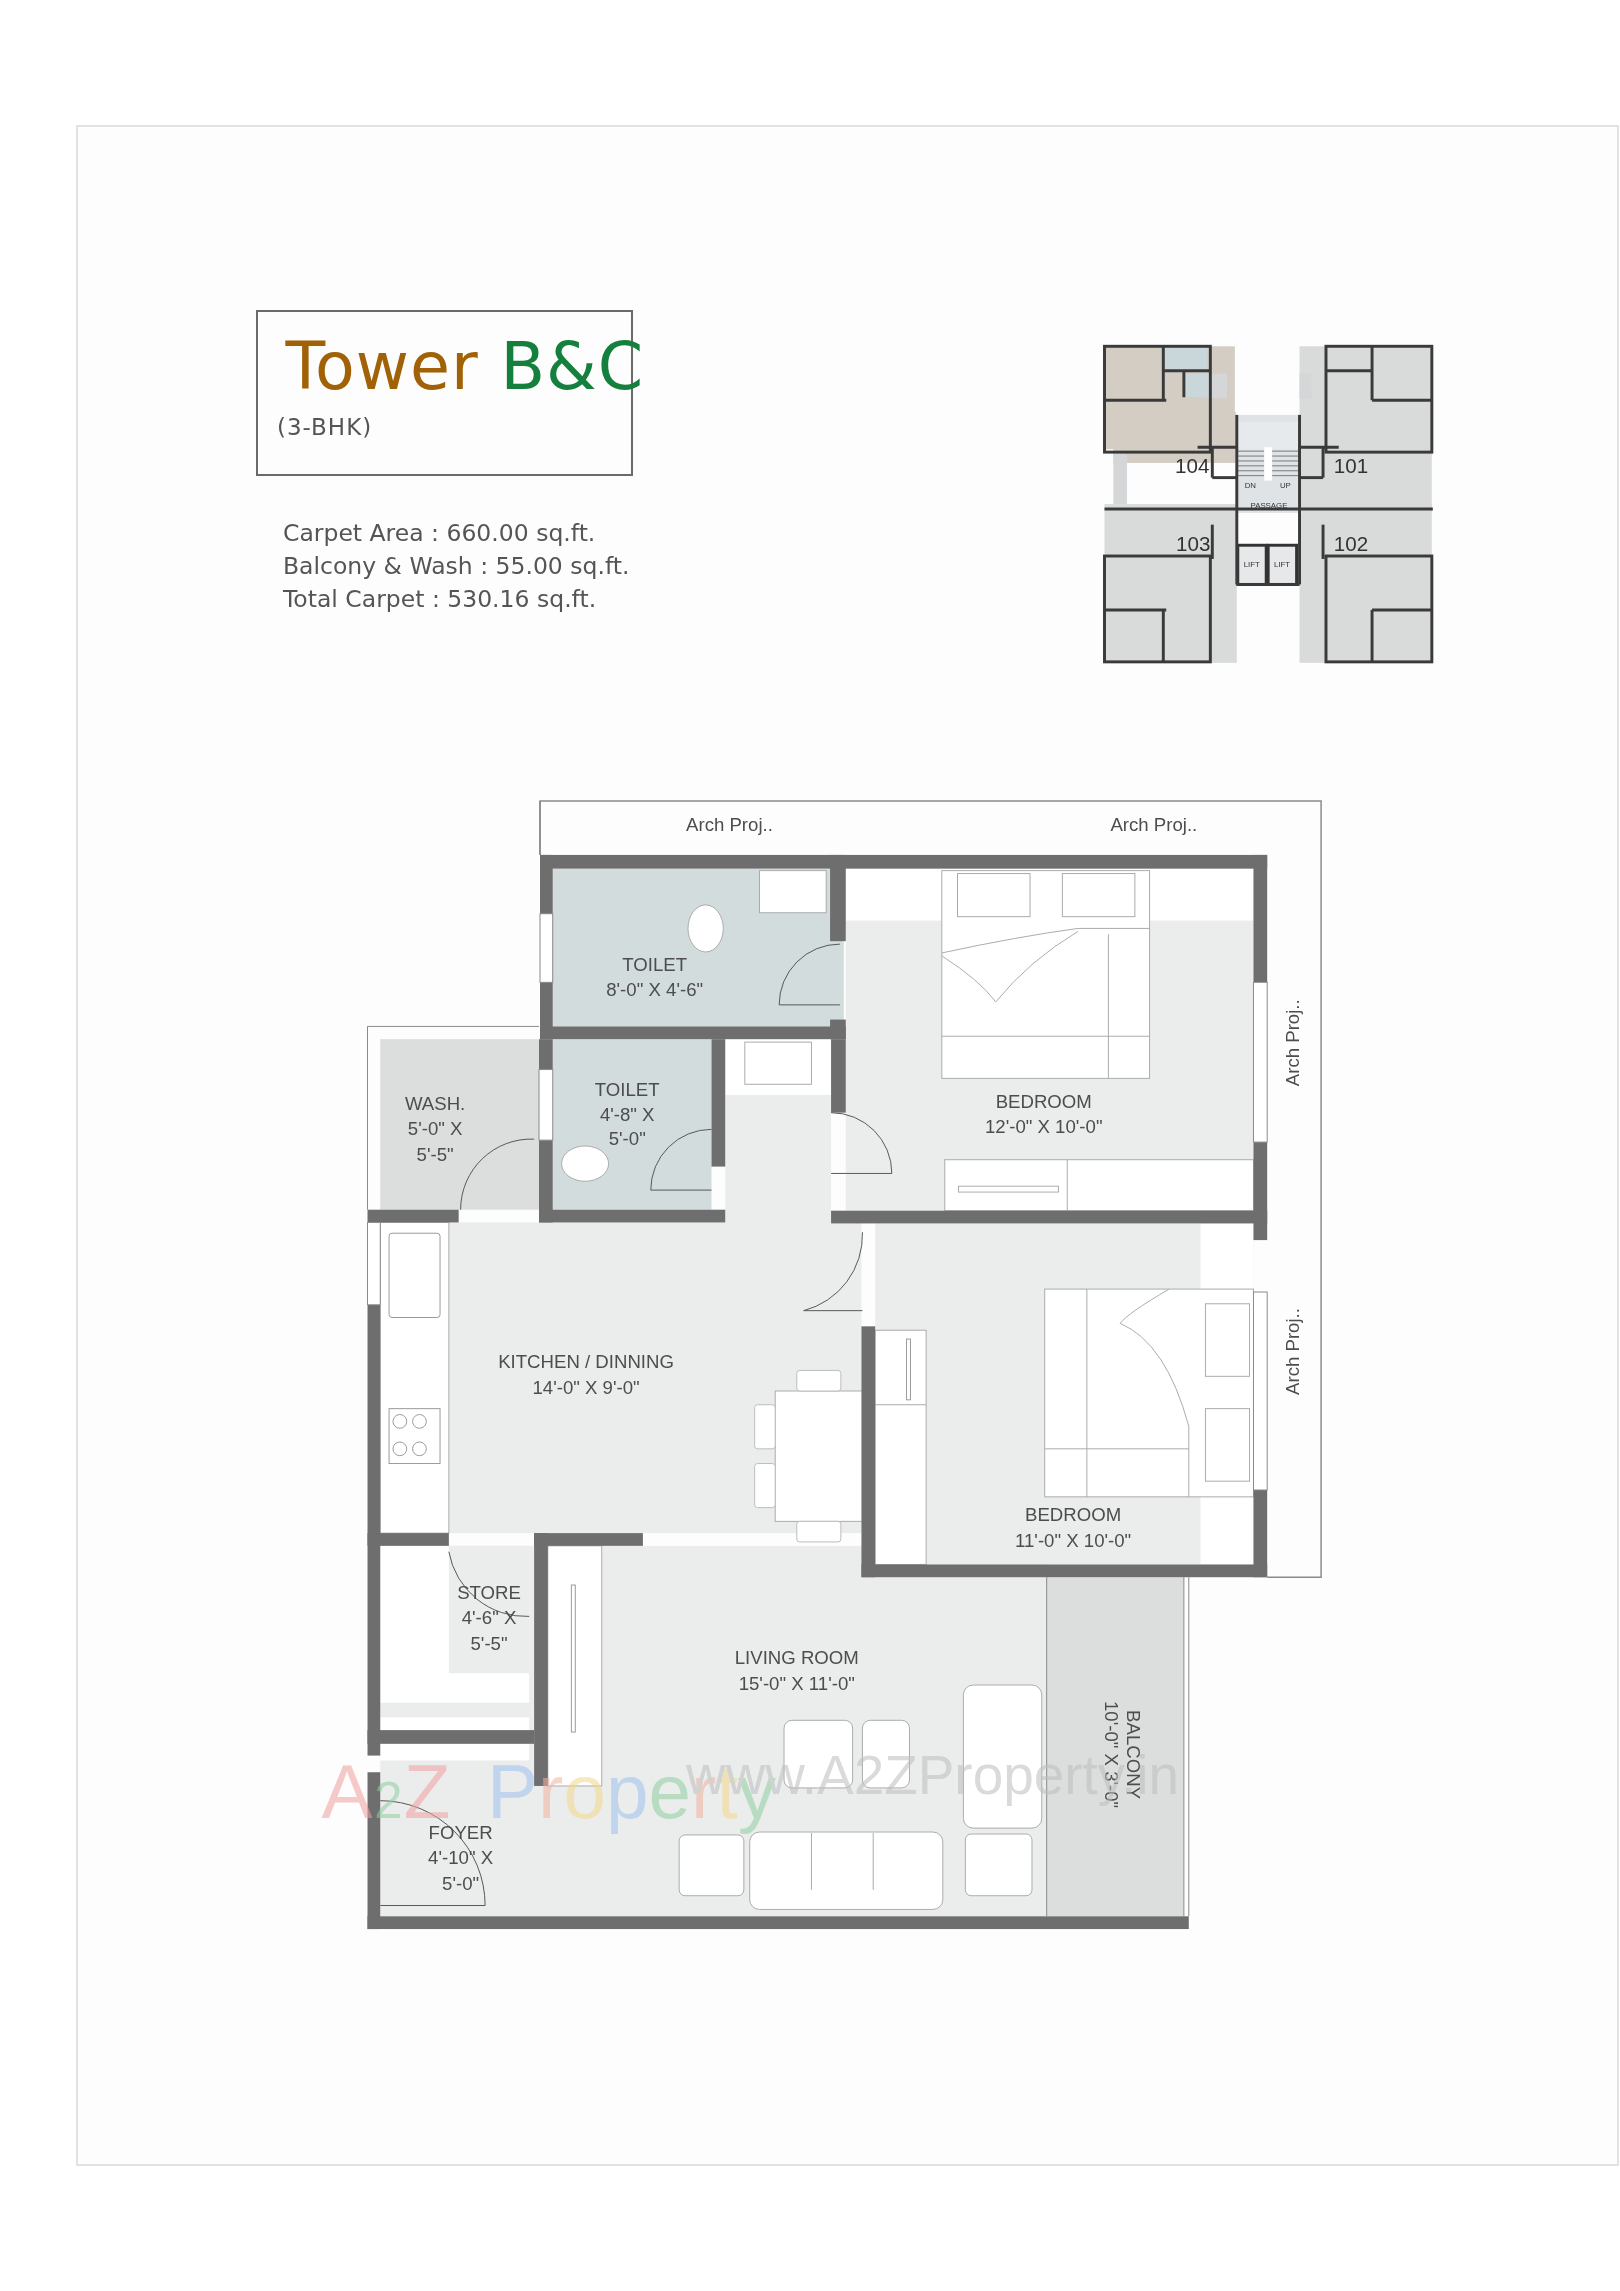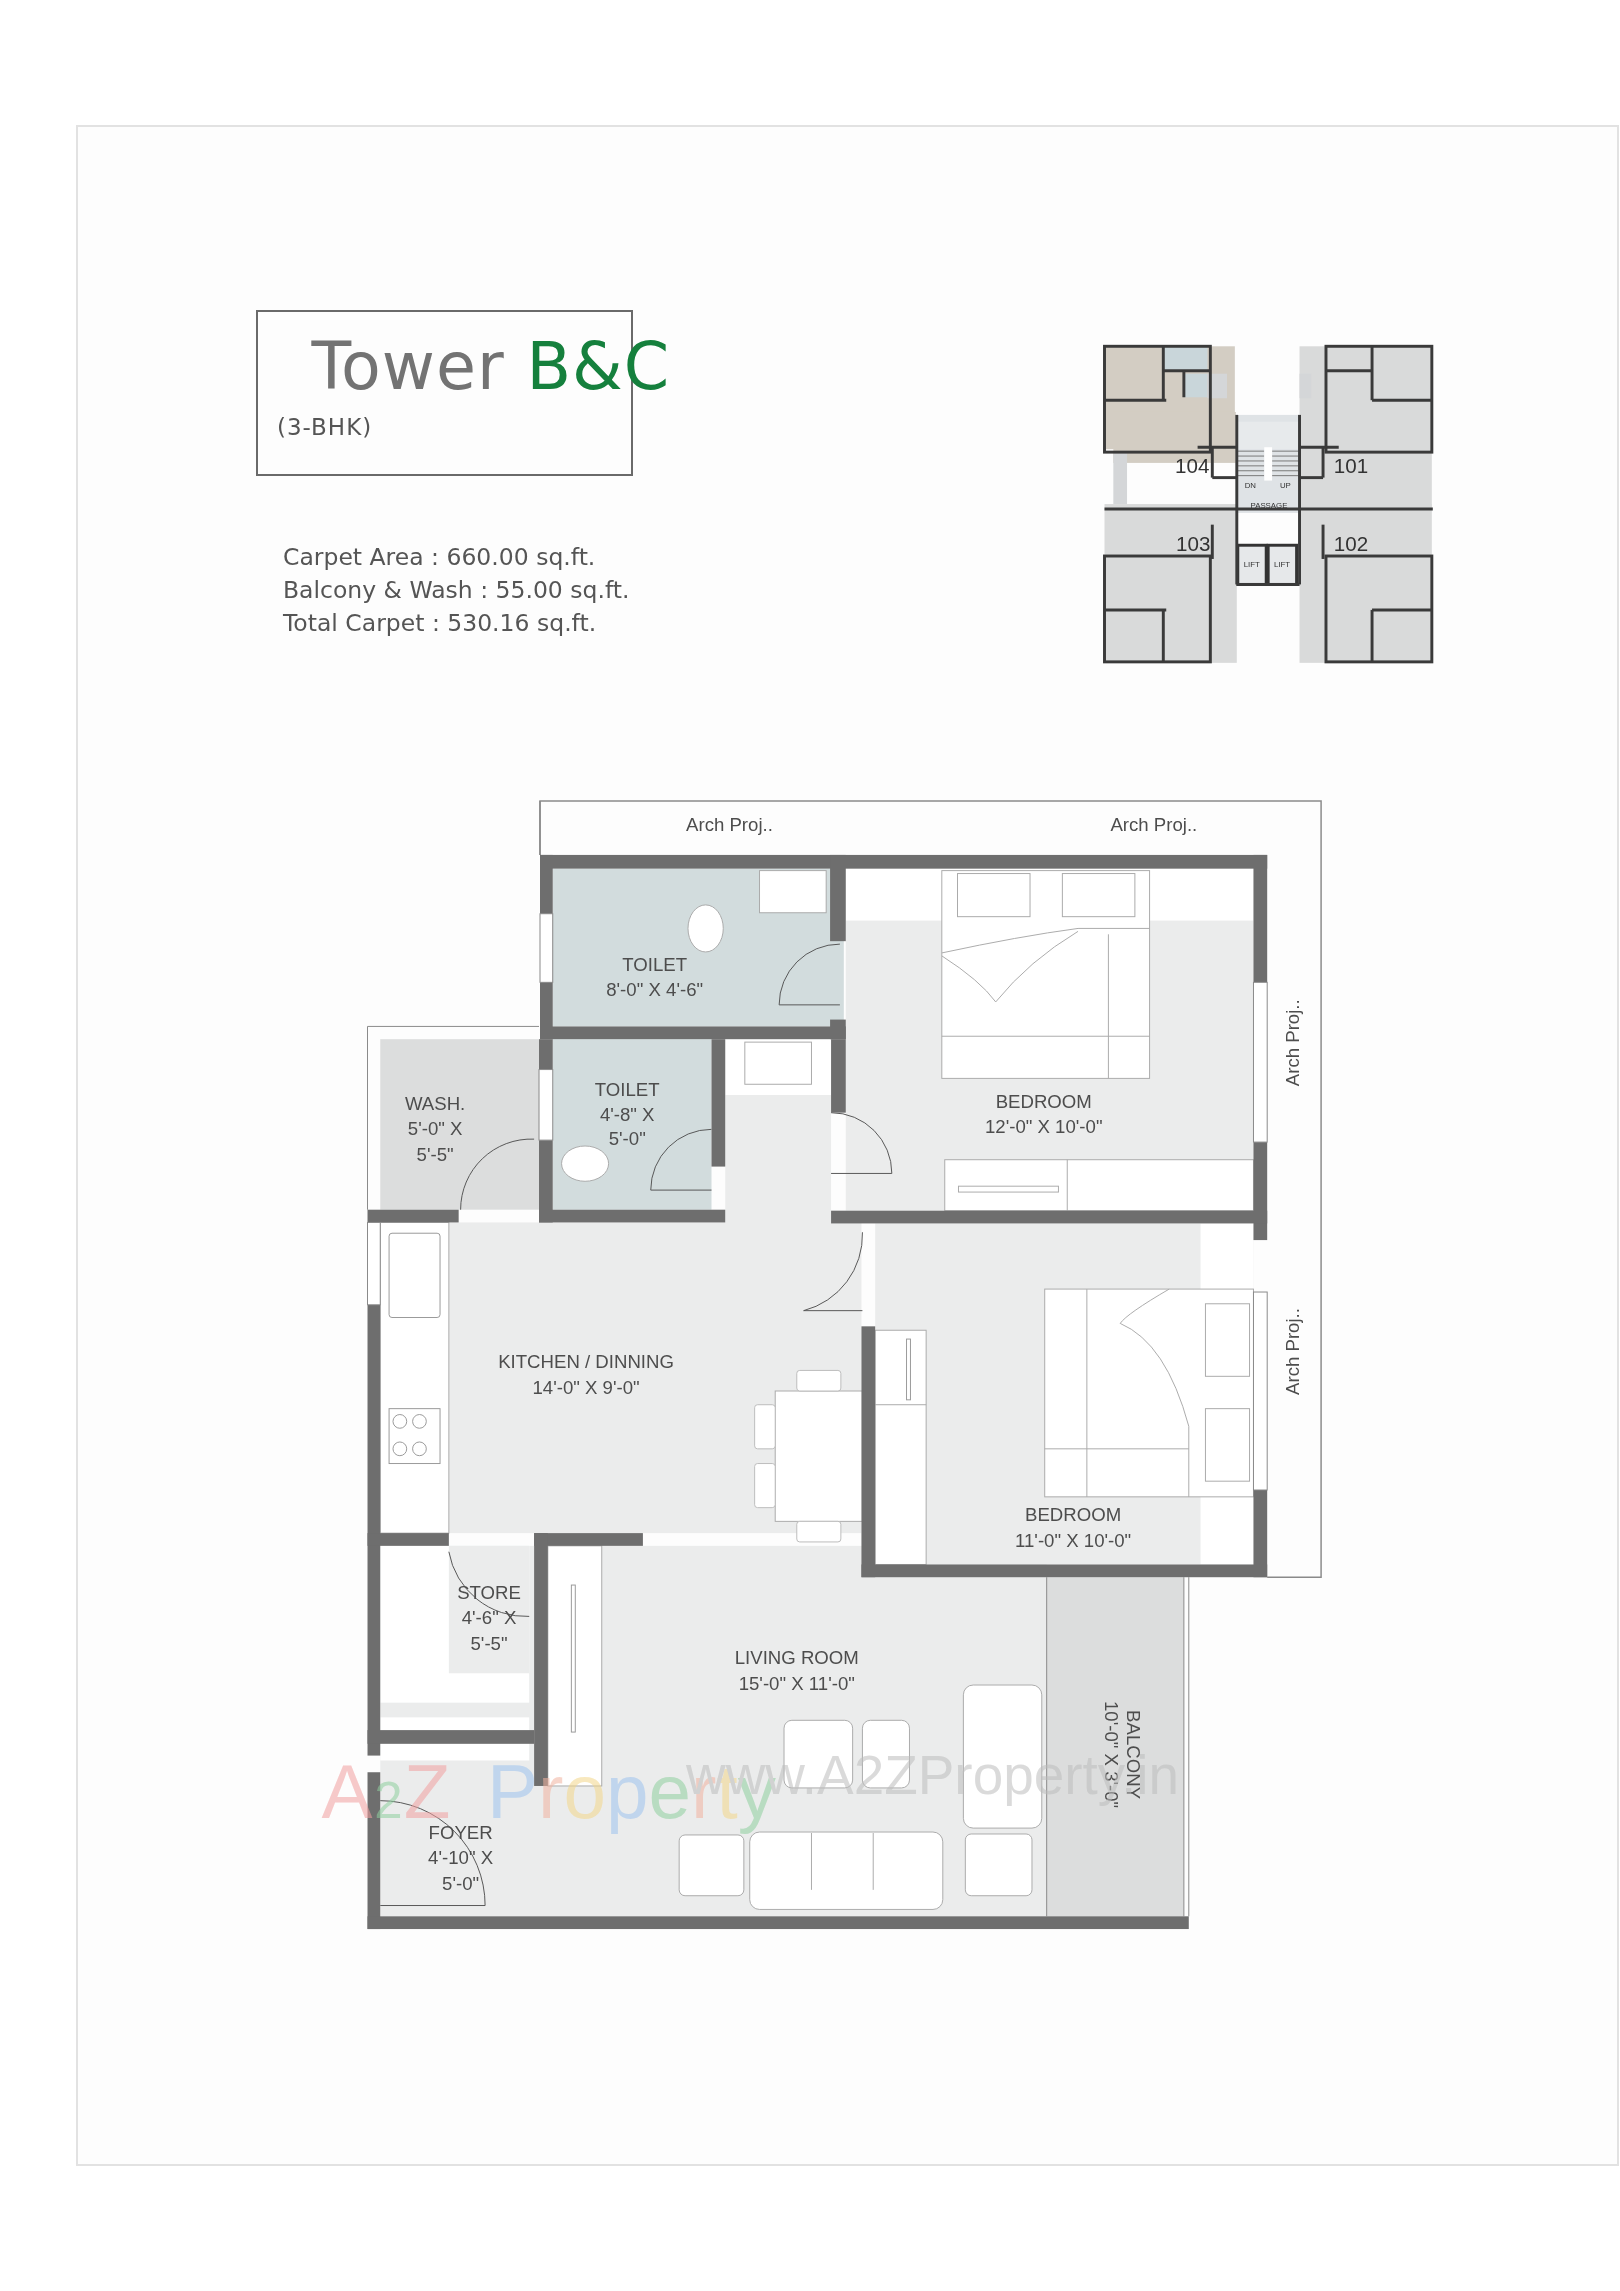--- a/index.html
+++ b/index.html
@@ -4,25 +4,25 @@
 <style>
   html, body { margin:0; padding:0; background:#ffffff; }
   body { width:1620px; height:2292px; position:relative; overflow:hidden;
          font-family:"Liberation Sans", "DejaVu Sans", sans-serif; }
   .frame { position:absolute; left:76px; top:125px; width:1543px; height:2041px;
            background:#fdfdfd; border:2px solid #e2e2e2; box-sizing:border-box; }
   .title-box { position:absolute; left:256px; top:310px; width:377px; height:166px;
                border:2px solid #6a6a6a; box-sizing:border-box; background:#fdfdfd; }
   .title { position:absolute; left:27.4px; top:21.6px; font-size:65px; letter-spacing:1px;
            font-family:"DejaVu Sans", sans-serif; line-height:1; white-space:nowrap; }
-  .title .t1 { color:#737373;margin-left:26px; }
+  .title .t1 { color:#a16207; }
   .title .t2 { color:#15803d; }
   .subtitle { position:absolute; left:19px; top:102px; font-size:23px; color:#555;
               font-family:"DejaVu Sans", sans-serif; letter-spacing:1px; }
-  .areas { position:absolute; left:283px; top:541px; font-size:23.5px; color:#555;
+  .areas { position:absolute; left:283px; top:517px; font-size:23.5px; color:#555;
            font-family:"DejaVu Sans", sans-serif; line-height:33px; }
   .areas div { white-space:nowrap; }
   svg { position:absolute; left:0; top:0; }
   .lbl { font-family:"Liberation Sans", sans-serif; fill:#4d4d4d; }
   .key-lbl { font-family:"Liberation Sans", sans-serif; fill:#333; }
 </style>
 </head>
 <body>
 
 <div class="frame"></div>

